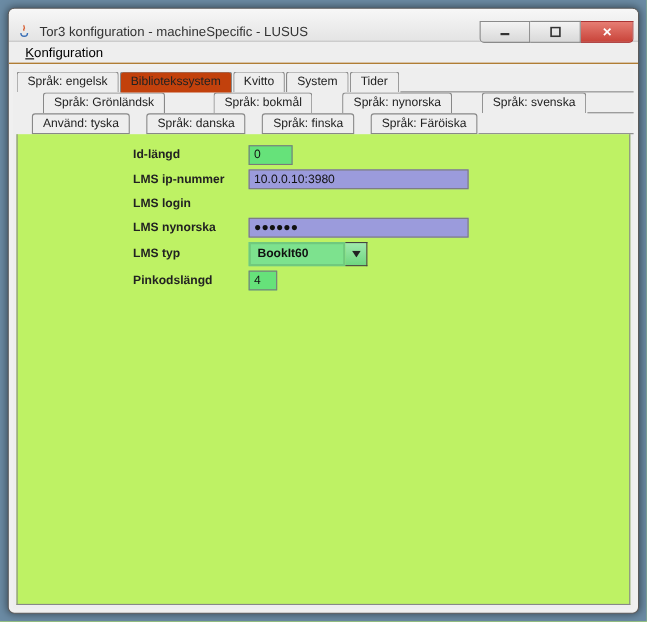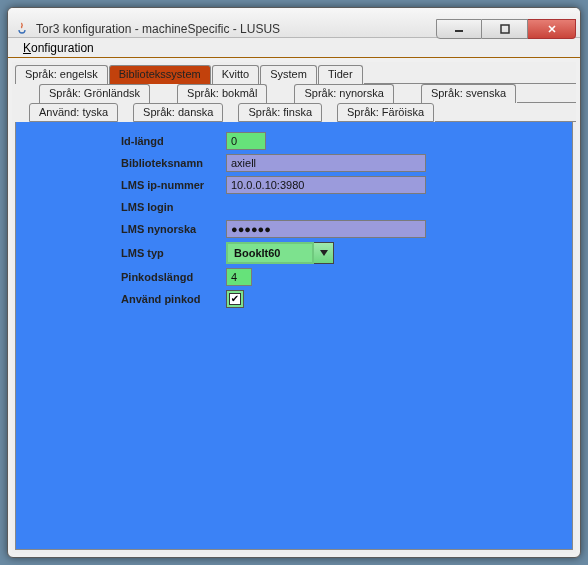--- a/index.html
+++ b/index.html
@@ -92,21 +92,21 @@
   }
   .tabrow.r3 .tab { border-bottom:1px solid #888; border-radius:3px 3px 0 0;}
   .tabrow .filler { flex:1; border-bottom:1px solid #888; }
   .tabrow.r3 .filler { border-bottom:1px solid #888; }
   .tabrow.r1 .tab, .tabrow.r2 .tab { border-bottom: none; }
   .panel {
     position:absolute;
     left:3px; right:3px; top:60px; bottom:3px;
     border:1px solid #888;
     border-top:none;
-    background:#3b82f6;
+    background:#bef264;
     padding: 8px 10px;
   }
   .formrow {
     display:flex;
     align-items:center;
     height: 22px;
   }
   .formlabel {
     width: 105px;
     font-weight: bold;
@@ -205,44 +205,40 @@
     <div class="tabrow r1">
       <div class="tab">Språk: engelsk</div>
       <div class="tab selected">Bibliotekssystem</div>
       <div class="tab">Kvitto</div>
       <div class="tab">System</div>
       <div class="tab">Tider</div>
       <div class="filler"></div>
     </div>
     <div class="tabrow r2">
       <div class="tab" style="margin-left:24px">Språk: Grönländsk</div>
-      <div class="tab" style="margin-left:26px">Språk: bokmål</div>
+      <div class="tab" style="margin-left:43px">Språk: bokmål</div>
       <div class="tab" style="margin-left:26px">Språk: nynorska</div>
       <div class="tab" style="margin-left:26px">Språk: svenska</div>
       <div class="filler"></div>
     </div>
     <div class="tabrow r3">
       <div class="tab" style="margin-left:14px">Använd: tyska</div>
       <div class="tab" style="margin-left:14px">Språk: danska</div>
       <div class="tab" style="margin-left:14px">Språk: finska</div>
       <div class="tab" style="margin-left:14px">Språk: Färöiska</div>
       <div class="filler"></div>
     </div>
 
     <div class="panel">
 
       <div class="formrow">
         <span class="formlabel">Id-längd</span>
         <input class="textfield tf-green tf-short" value="0" style="">
       </div>
 
-      <div class="formrow">
-        <span class="formlabel">Biblioteksnamn</span>
-        <input class="textfield tf-med" value="axiell" style="">
-      </div>
 
       <div class="formrow">
         <span class="formlabel">LMS ip-nummer</span>
         <input class="textfield tf-med" value="10.0.0.10:3980" style="">
       </div>
 
       <div class="formrow">
         <span class="formlabel">LMS login</span>
       </div>
 
@@ -261,22 +257,16 @@
               </svg>
           </div>
         </div>
       </div>
 
       <div class="formrow">
         <span class="formlabel">Pinkodslängd</span>
         <input class="textfield tf-green tf-small" value="4" style="">
       </div>
 
-      <div class="formrow">
-        <span class="formlabel">Använd pinkod</span>
-        <div class="checkbox-wrap">
-          <div class="checkbox-inner">✔</div>
-        </div>
-      </div>
 
     </div>
   </div>
 </div>
 
 </body></html>

